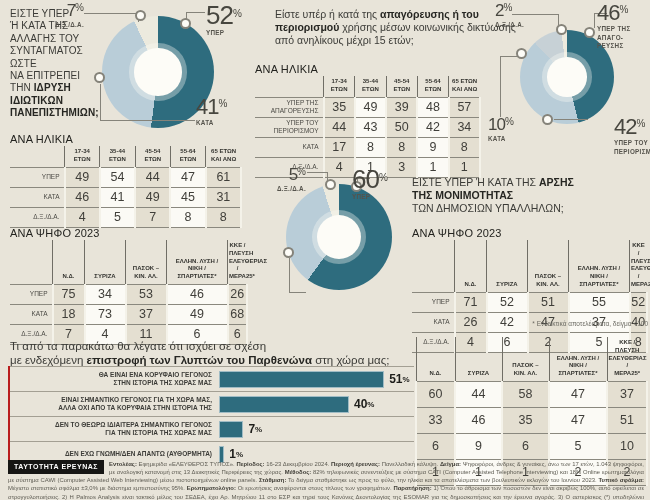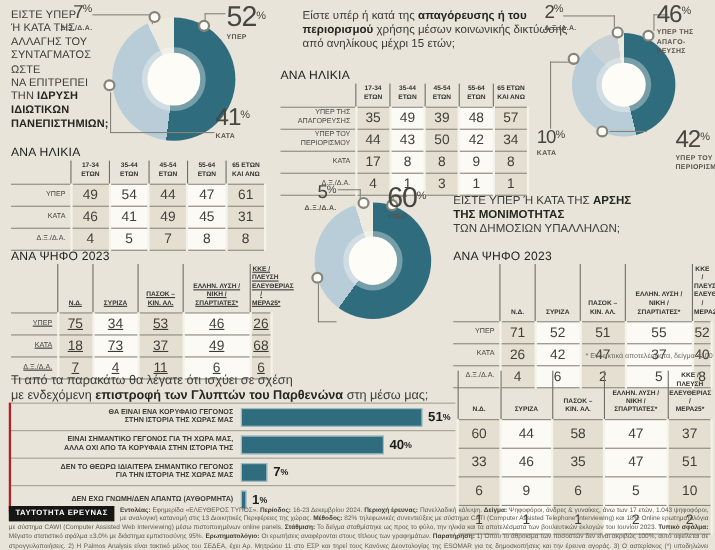--- a/index.html
+++ b/index.html
@@ -59,21 +59,21 @@
   .vote .dtable thead th:nth-child(2){width:29px;}
   .vote .dtable thead th:nth-child(3){width:38px;}
   .vote .dtable thead th:nth-child(4){width:38px;}
   .vote .dtable thead th:nth-child(5){width:58px;}
   .pvote .dtable thead th:nth-child(1){width:36px;}
   .pvote .dtable thead th:nth-child(2){width:44px;}
   .pvote .dtable thead th:nth-child(3){width:44px;}
   .pvote .dtable thead th:nth-child(4){width:55px;}
   .pvote .dtable td.val{padding:5px 0 6px;}
   .t-q1age{left:10px;top:146px;width:232px;}
-  .t-q1vote{left:10px;top:240px;width:238px;text-decoration:underline;}
+  .t-q1vote{left:10px;top:240px;width:238px;}
   .t-q2age{left:255px;top:76px;width:226px;}
   .t-q3vote{left:412px;top:240px;width:236px;}
   .t-pvote{left:415px;top:337px;width:233px;}
   .footnote{position:absolute;left:412px;top:320px;width:236px;text-align:right;
         font-size:6.5px;color:#6b6a62;}
 
   
   .bar-rows{position:absolute;left:8px;top:366px;width:404px;border-left:2px solid #b91c1c;}
   .bar-row{display:flex;align-items:center;border-top:1px solid #a39f93;padding:3px 0;min-height:18px;}
   .bar-label{width:202px;text-align:right;font-size:6.5px;font-weight:700;line-height:1.3;
@@ -366,21 +366,21 @@
             <td class="val c-odd">2</td>
             <td class="val c-even">5</td>
             <td class="val c-odd">8</td>
           </tr>
         </tbody>
       </table>
     </div>
   <div class="footnote">* Ενδεικτικά αποτελέσματα, δείγμα &lt;100</div>
 
   <div class="question q4"><span>Τι από τα παρακάτω θα λέγατε ότι ισχύει σε σχέση
-με ενδεχόμενη </span><b>επιστροφή των Γλυπτών του Παρθενώνα</b><span> στη μέσω μας;</span></div>
+με ενδεχόμενη </span><b>επιστροφή των Γλυπτών του Παρθενώνα</b><span> στη χώρα μας;</span></div>
 
   <div class="bar-rows">
     <div class="bar-row">
       <div class="bar-label">ΘΑ ΕΙΝΑΙ ΕΝΑ ΚΟΡΥΦΑΙΟ ΓΕΓΟΝΟΣ
 ΣΤΗΝ ΙΣΤΟΡΙΑ ΤΗΣ ΧΩΡΑΣ ΜΑΣ</div>
       <div class="bar" style="width: 163.2px;"></div>
       <div class="bar-val"><span>51</span><span class="pctsm">%</span></div>
     </div>
     <div class="bar-row">
       <div class="bar-label">ΕΙΝΑΙ ΣΗΜΑΝΤΙΚΟ ΓΕΓΟΝΟΣ ΓΙΑ ΤΗ ΧΩΡΑ ΜΑΣ,

